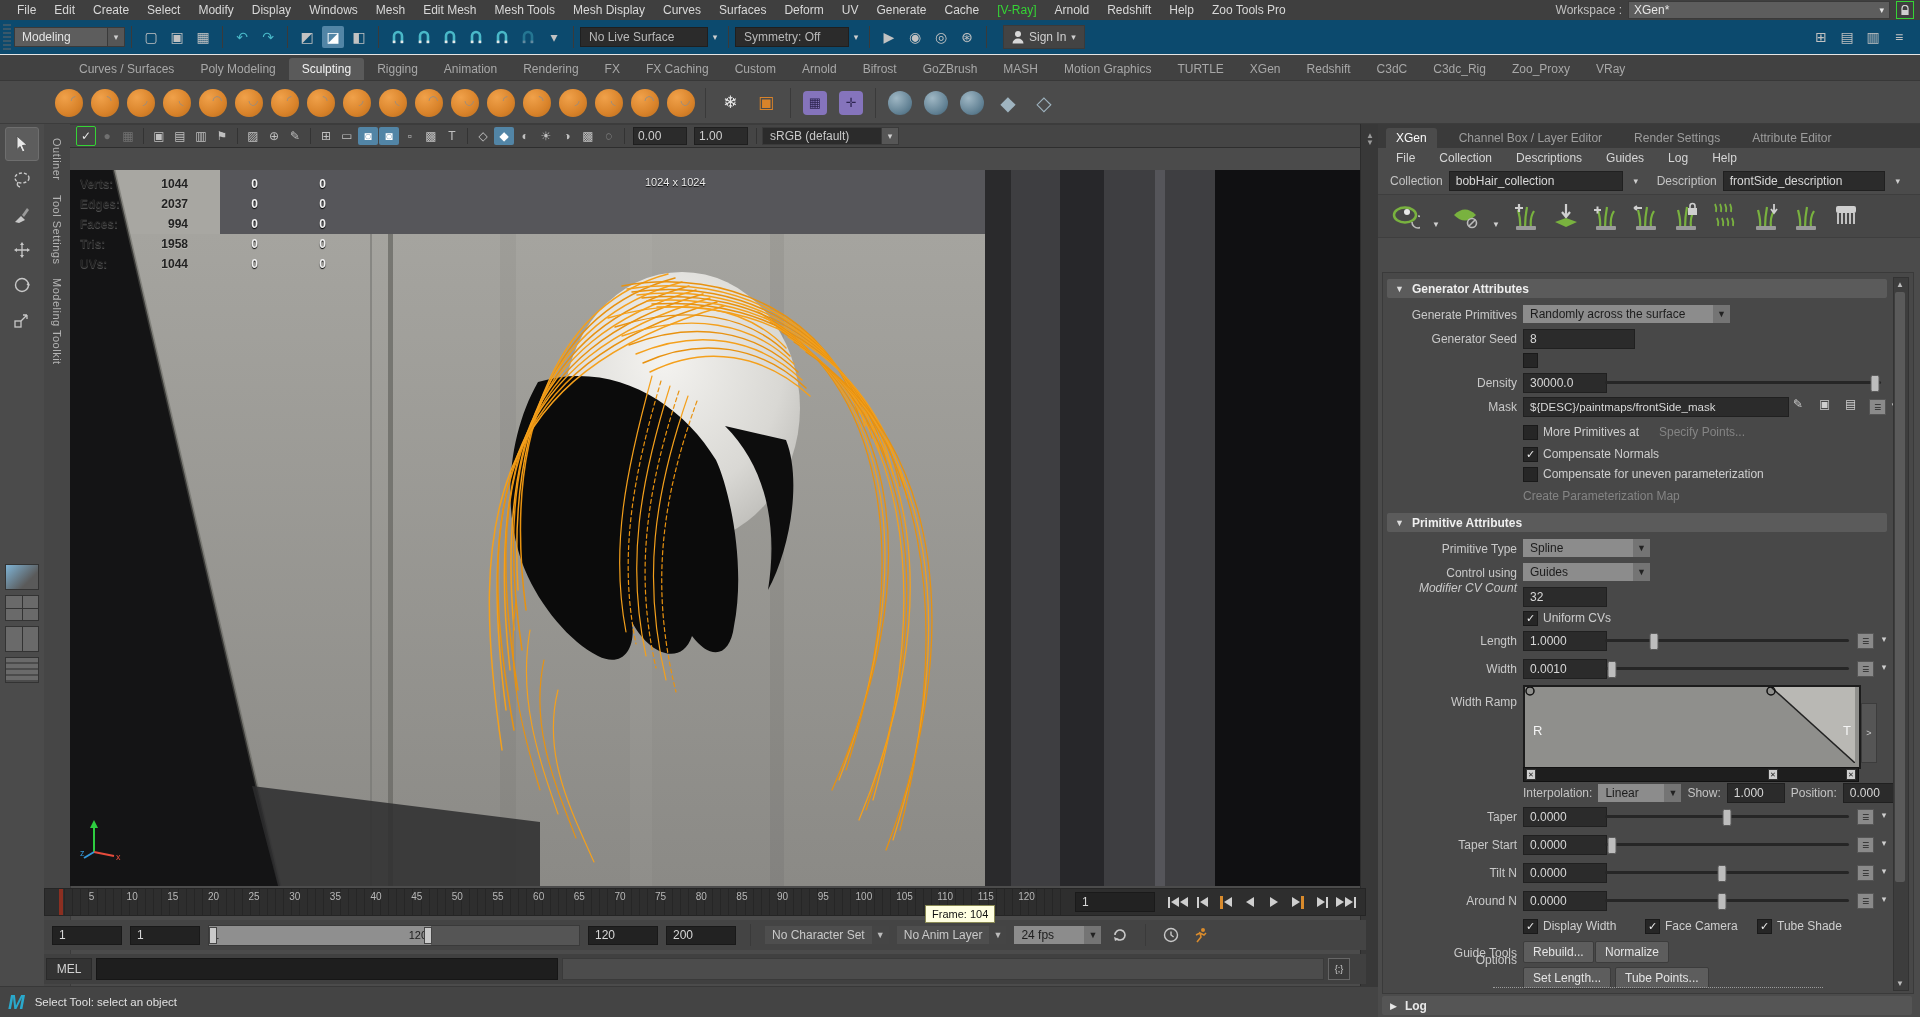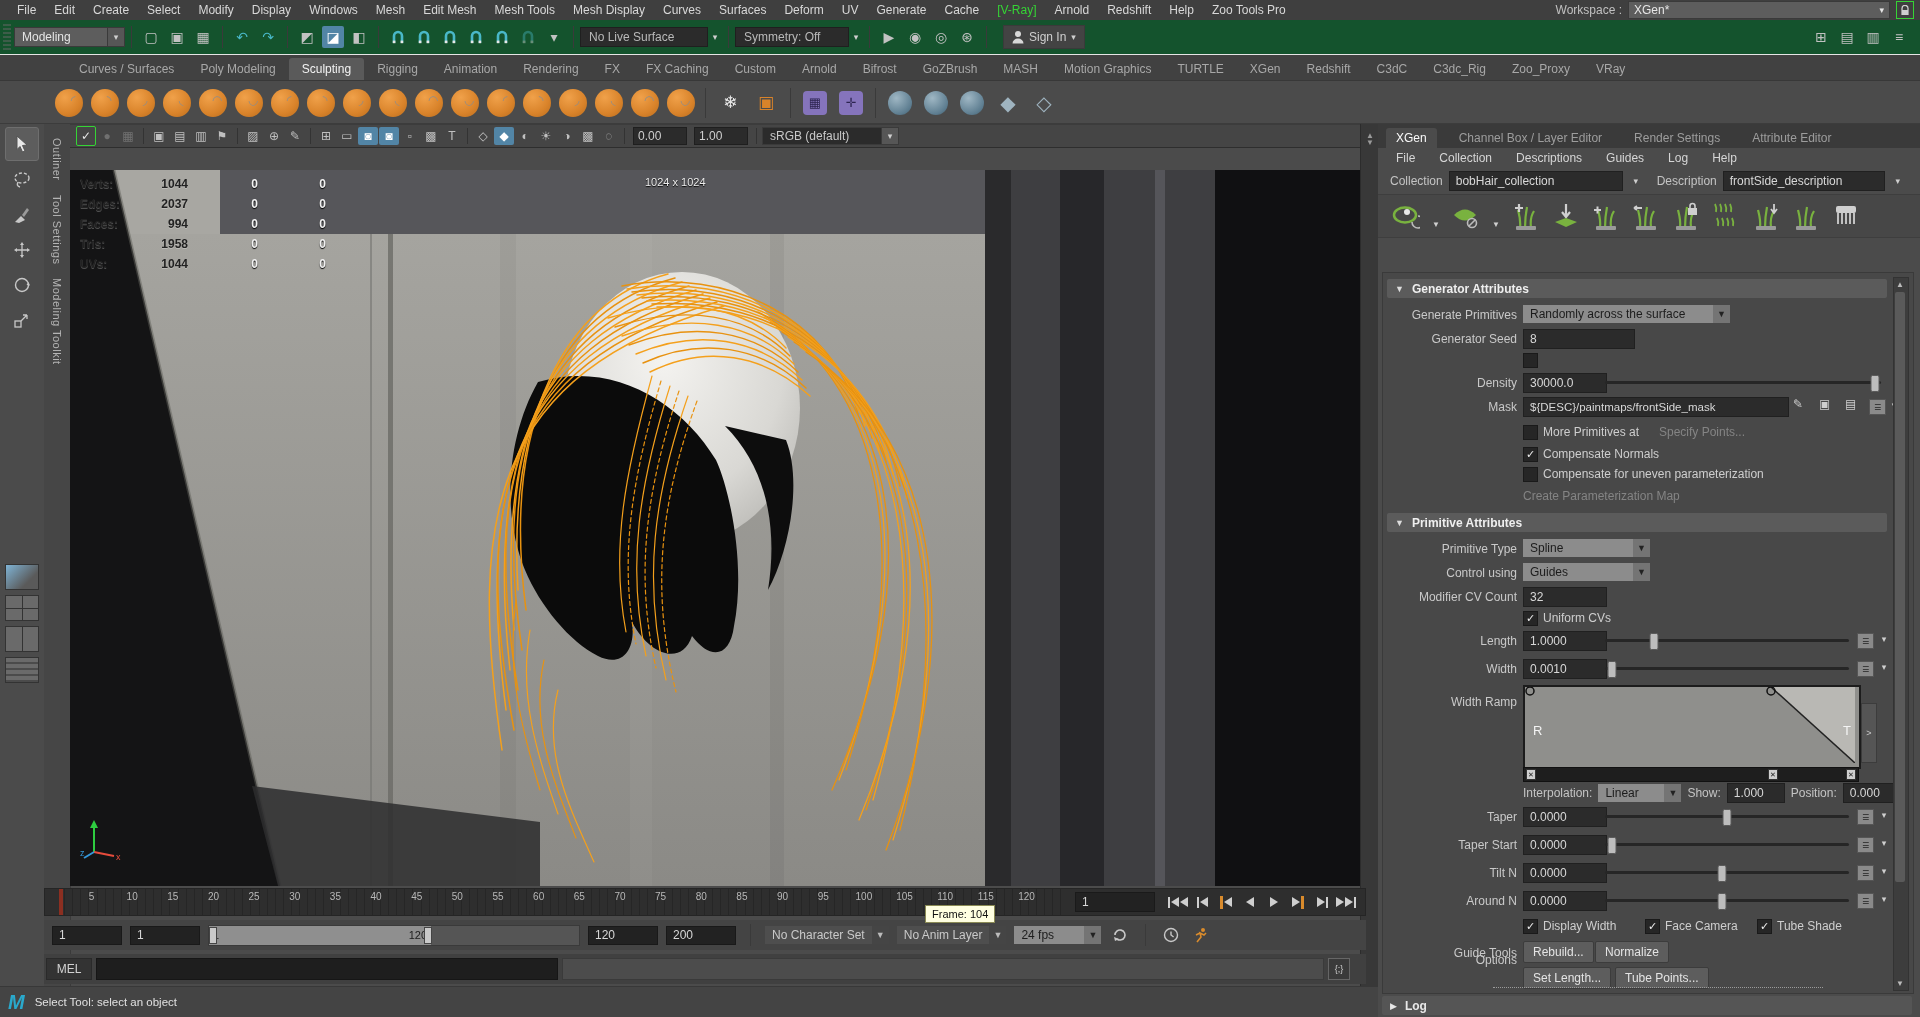--- a/index.html
+++ b/index.html
@@ -12,21 +12,21 @@
   #menubar{left:0;top:0;width:1920px;height:20px;background:#3f3f3f;border-bottom:1px solid #333;}
   #menubar-items{height:20px;padding-left:8px;}
   .mitem{padding:0 9px;color:#d8d8d8;font-size:12px;cursor:default;white-space:nowrap;}
   .mitem.vray{color:#35d435;}
   .ws{position:absolute;right:6px;top:0;height:20px;}
   .ws-label{color:#c0c0c0;margin-right:6px;}
   .ws-dd{width:250px;height:16px;background:#5d5d5d;border:1px solid #3a3a3a;color:#e6e6e6;
          padding:0 5px;display:flex;align-items:center;justify-content:space-between;}
   .lockbox{width:16px;height:16px;border:1px solid #35d435;margin-left:6px;display:flex;align-items:center;justify-content:center;}
   
-  #toolbar2{left:0;top:20px;width:1920px;height:34px;background:#14532d;border-bottom:5px solid #e5e5e5;}
+  #toolbar2{left:0;top:20px;width:1920px;height:34px;background:#0c4a6e;border-bottom:5px solid #e5e5e5;}
   .grip{width:8px;height:26px;margin:0 3px;background:repeating-linear-gradient(#666 0 2px,transparent 2px 4px);opacity:.5;}
   .dd{display:flex;align-items:center;height:18px;}
   .dtxt{background:#5d5d5d;border:1px solid #3a3a3a;color:#e4e4e4;height:18px;display:flex;align-items:center;padding:0 7px;}
   .darr{width:16px;height:18px;background:#565656;border:1px solid #3a3a3a;border-left:none;display:flex;align-items:center;justify-content:center;color:#cfcfcf;font-size:9px;}
   .ticon{width:22px;height:22px;margin:0 2px;display:flex;align-items:center;justify-content:center;color:#c2c2c2;font-size:14px;border-radius:2px;}
   .ticon.teal{color:#49b8c8;}
   .ticon.act{background:#5285a6;color:#fff;}
   .ticon.dim{opacity:.4;}
   .tsep{width:1px;height:22px;background:#3a3a3a;margin:0 6px;}
   .tfield{height:18px;background:#2b2b2b;border:1px solid #1f1f1f;color:#b9b9b9;display:flex;align-items:center;padding:0 8px;}
@@ -774,21 +774,21 @@
       <div class="rowlabel" style="top:267px;">Primitive Type</div>
       <div class="ddg abs" style="left:140px;top:266px;">
         <span class="t" style="width:96px;">Spline</span>
           <span class="a">▼</span>
       </div>
       <div class="rowlabel" style="top:291px;">Control using</div>
       <div class="ddg abs" style="left:140px;top:290px;">
         <span class="t" style="width:96px;">Guides</span>
           <span class="a">▼</span>
       </div>
-      <div class="rowlabel" style="top:315px;">Modifier CV Count</div>
+      <div class="rowlabel" style="top:306px;font-style:italic;">Modifier CV Count</div>
       <div class="xfield abs" style="left:140px;top:314px;width:70px;">32</div>
       <span class="chk abs" style="left:140px;top:338px;">✓</span>
       <span class="abs" style="left:160px;top:338px;color:#cecece;">Uniform CVs</span>
       <div class="rowlabel" style="top:359px;">Length</div>
       <div class="xfield abs" style="left:140px;top:358px;width:70px;">1.0000</div>
       <div class="slider" style="left:222px;top:366px;width:244px;">
           <span class="hd" style="left:20%;"></span>
         </div>
       <span class="exico abs" style="left:474px;top:360px;">☰</span>
       <span class="sarr abs" style="left:494px;top:361px;">▾</span>

